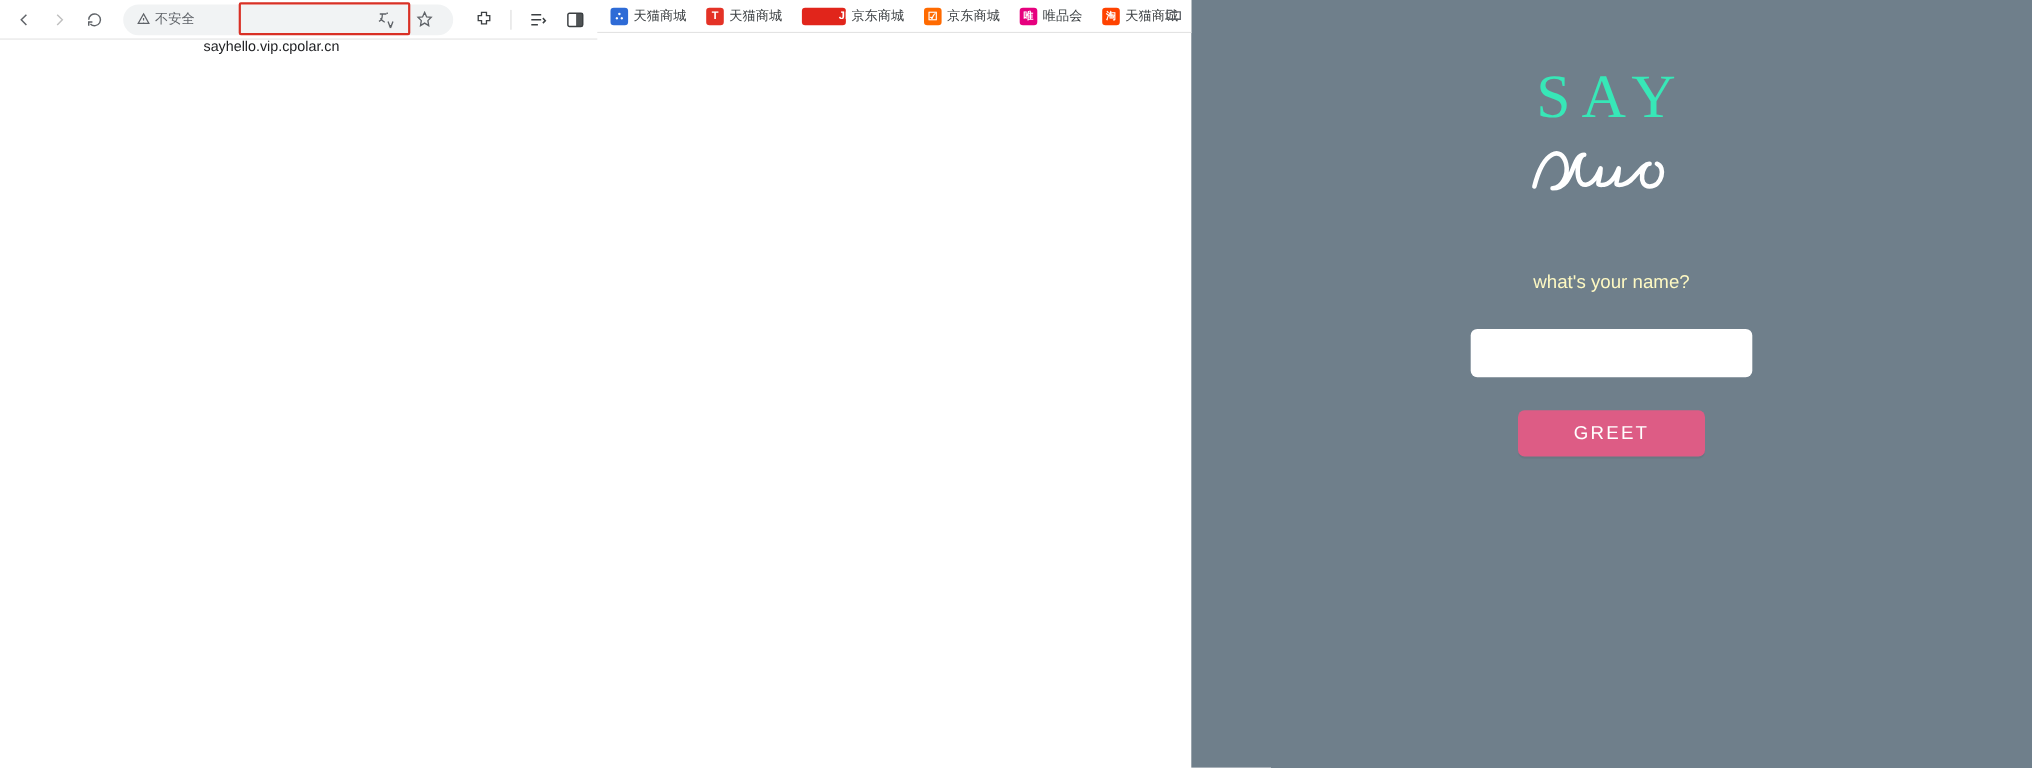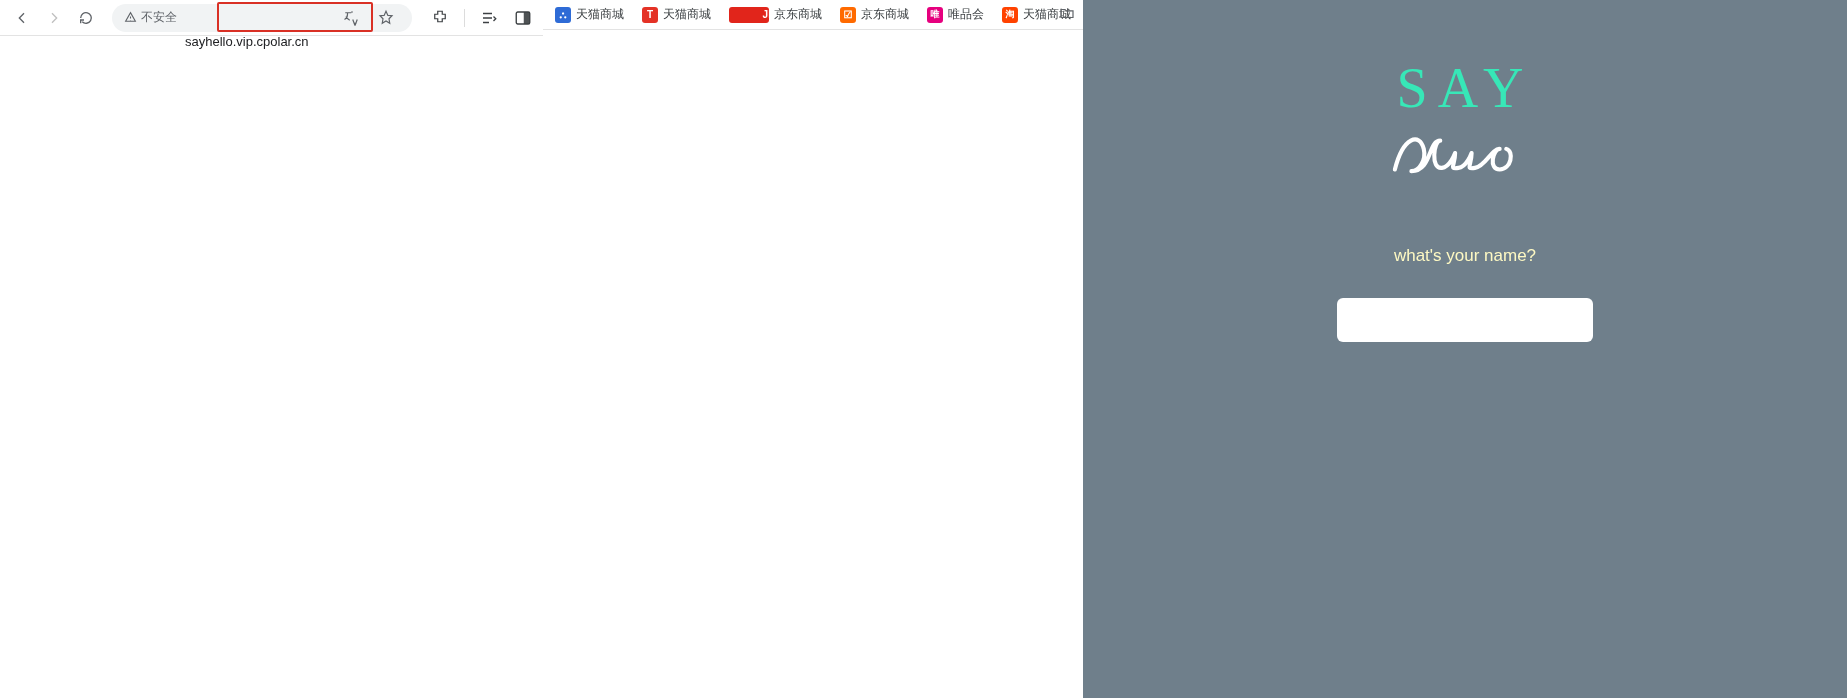--- a/index.html
+++ b/index.html
@@ -330,15 +330,16 @@
       <svg class="hello-svg" viewBox="0 0 200 80">
         <path d="M15 60 C 25 20, 45 15, 50 35 C 53 48, 45 62, 35 62 C 60 62, 55 25, 70 25 C 62 25, 58 60, 72 58 C 82 57, 88 40, 88 40 C 88 55, 80 60, 92 58 C 102 57, 108 40, 108 40 C 108 55, 100 60, 112 58 C 125 56, 132 35, 142 35 C 134 35, 128 60, 142 60 C 156 60, 160 38, 150 35" fill="none" stroke="#ffffff" stroke-width="5" stroke-linecap="round" stroke-linejoin="round"></path>
         <title>Hello</title>
       </svg>
     </div>
 
     <div class="prompt-text">what's your name?</div>
 
     <input class="name-input" type="text" value="" style="">
 
+    <button class="greet-btn">GREET</button>
   </div>
 
 </div>
 
 </body></html>

